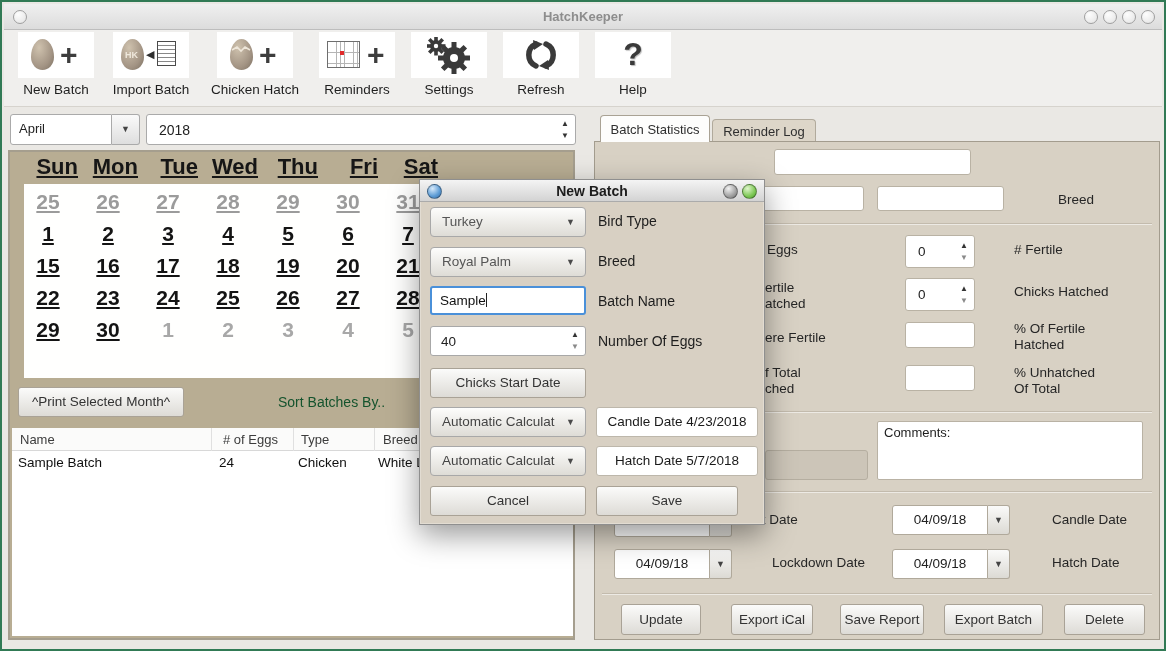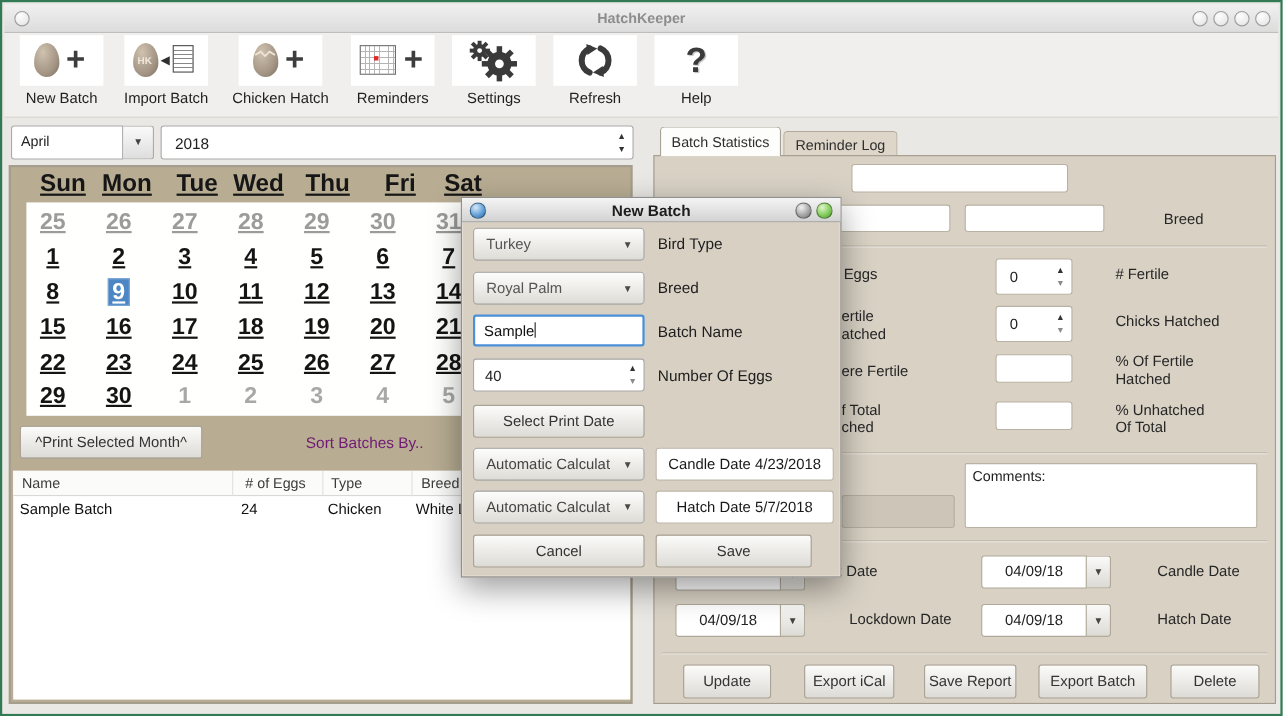--- a/index.html
+++ b/index.html
@@ -52,21 +52,21 @@
   .cal-row:nth-child(1){top:35px}.cal-row:nth-child(2){top:67px}.cal-row:nth-child(3){top:99px}
   .cal-row:nth-child(4){top:131px}.cal-row:nth-child(5){top:163px}.cal-row:nth-child(6){top:193px}
   .day { display:inline-block; width:60px; text-align:center; font-weight:bold; font-size:21px; color:#141414; text-decoration:underline; }
   .day.muted { color:#9b9b9b; }
   .day.next { color:#a8a8a8; text-decoration:none; }
   .day.sel { color:#fff; text-decoration:underline; }
   .day.sel b { background:#4d86c4; border:1px solid #7aa7d6; padding:0 3px; font-weight:bold; }
   .midstrip { position:absolute; left:2px; top:226px; width:559px; height:50px; }
   .btn { background:linear-gradient(#fbfbfa,#dddbd6); border:1px solid #a9a296; border-radius:3px; color:#333;
     text-align:center; font-size:13.5px; }
-  .sortlbl { position:absolute; font-size:14px; color:#701a75;text-align:right; }
+  .sortlbl { position:absolute; font-size:14px; color:#14532d;text-align:right; }
 
   
   .btable { position:absolute; left:2px; top:276px; width:561px; bottom:2px; background:#fff; }
   .thead { position:absolute; left:0; top:0; width:100%; height:23px; background:#fbfbfa; border-bottom:1px solid #d8d8d8; }
   .th { position:absolute; top:4px; font-size:13px; color:#3c3c3c; }
   .vsep { position:absolute; top:0; width:1px; height:23px; background:#e0e0e0; }
   .trow { position:absolute; left:0; top:24px; width:100%; height:22px; }
   .td { position:absolute; top:3px; font-size:13.5px; color:#101010; white-space:nowrap; }
 
   
@@ -224,21 +224,20 @@
   </div>
 
   <div class="calframe">
     <div class="calwhite"></div>
     <div class="calhead">
       <span>Sun</span><span>Mon</span><span>Tue</span><span>Wed</span><span>Thu</span><span>Fri</span><span>Sat</span>
     </div>
     <div class="calgrid">
         <div class="cal-row"><span class="day muted">25</span><span class="day muted">26</span><span class="day muted">27</span><span class="day muted">28</span><span class="day muted">29</span><span class="day muted">30</span><span class="day muted">31</span></div>
         <div class="cal-row"><span class="day">1</span><span class="day">2</span><span class="day">3</span><span class="day">4</span><span class="day">5</span><span class="day">6</span><span class="day">7</span></div>
-        <div class="cal-row"><span class="day">8</span><span class="day sel"><b>9</b></span><span class="day">10</span><span class="day">11</span><span class="day">12</span><span class="day">13</span><span class="day">14</span></div>
         <div class="cal-row"><span class="day">15</span><span class="day">16</span><span class="day">17</span><span class="day">18</span><span class="day">19</span><span class="day">20</span><span class="day">21</span></div>
         <div class="cal-row"><span class="day">22</span><span class="day">23</span><span class="day">24</span><span class="day">25</span><span class="day">26</span><span class="day">27</span><span class="day">28</span></div>
         <div class="cal-row"><span class="day">29</span><span class="day">30</span><span class="day next">1</span><span class="day next">2</span><span class="day next">3</span><span class="day next">4</span><span class="day next">5</span></div>
       </div>
 
     <div class="midstrip">
       <div class="btn" style="position:absolute;left:6px;top:9px;width:166px;height:30px;line-height:28px">^Print Selected Month^</div>
       <div class="sortlbl" style="left:266px;top:16px">Sort Batches By..</div>
     </div>
 
@@ -367,21 +366,21 @@
 
     <div class="dspin" style="top:146px">
       <div style="position:absolute;left:10px;top:7px;font-size:13.5px">40</div>
       <div class="spin-arrows" style="top:2px">
           <span>▲</span>
           <span class="dn">▼</span>
         </div>
     </div>
     <div class="dlabel" style="top:153px">Number Of Eggs</div>
 
-    <div class="btn dbutton" style="left:10px;top:188px;width:156px">Select Print Date</div>
+    <div class="btn dbutton" style="left:10px;top:188px;width:156px">Chicks Start Date</div>
 
     <div class="ddrop" style="top:227px;color:#444">
       <span>Automatic Calculat</span><span class="arr">▼</span>
     </div>
     <div class="dbox" style="top:227px">Candle Date 4/23/2018</div>
 
     <div class="ddrop" style="top:266px;color:#444">
       <span>Automatic Calculat</span><span class="arr">▼</span>
     </div>
     <div class="dbox" style="top:266px">Hatch Date 5/7/2018</div>

